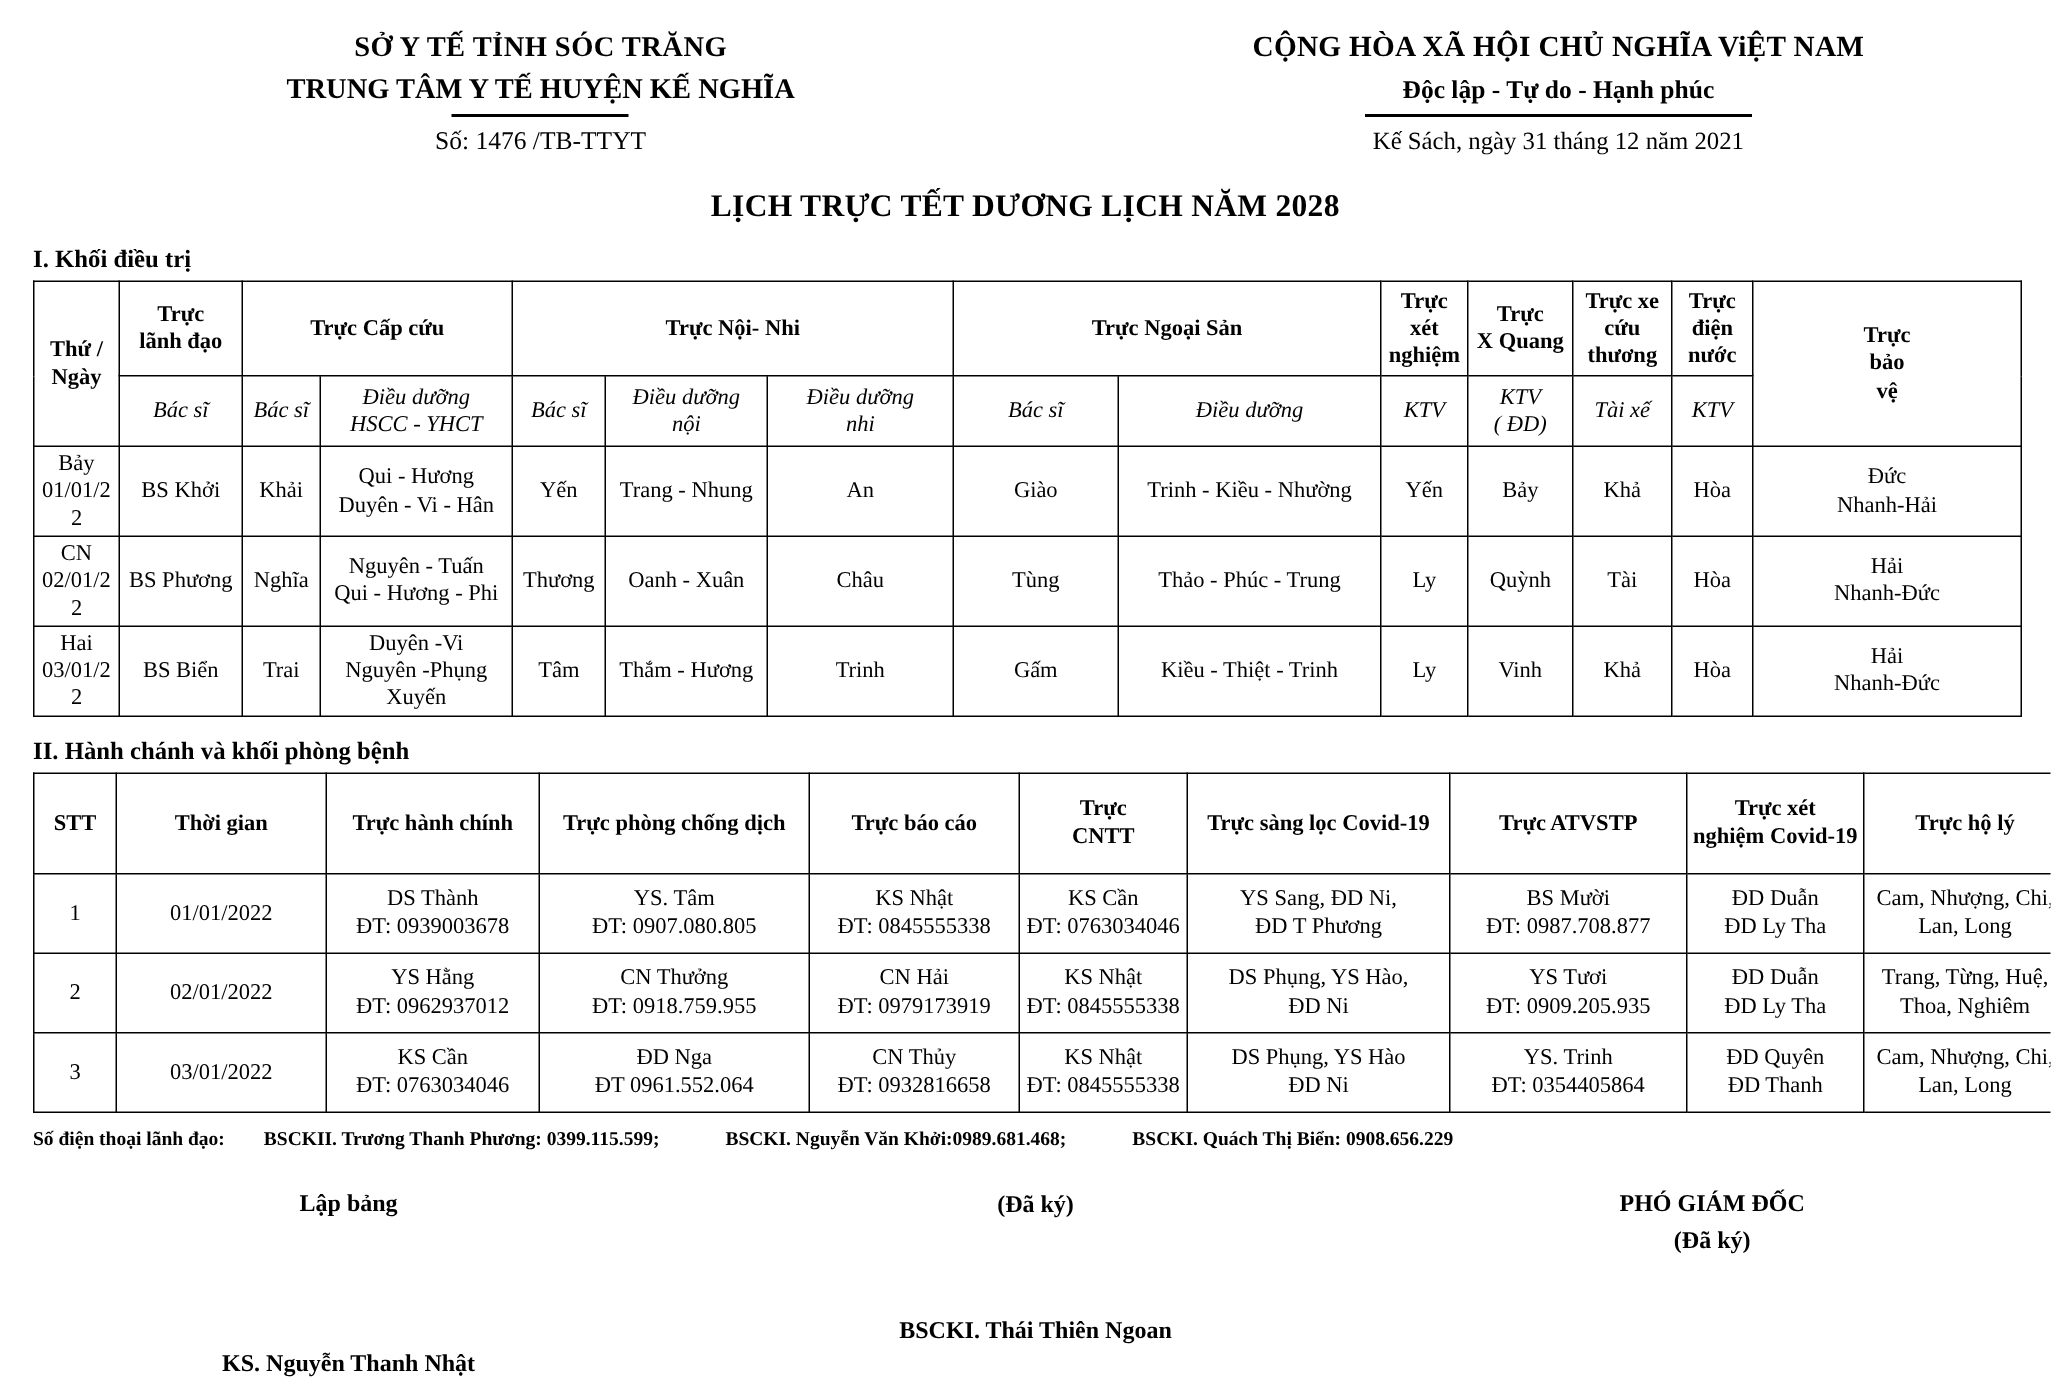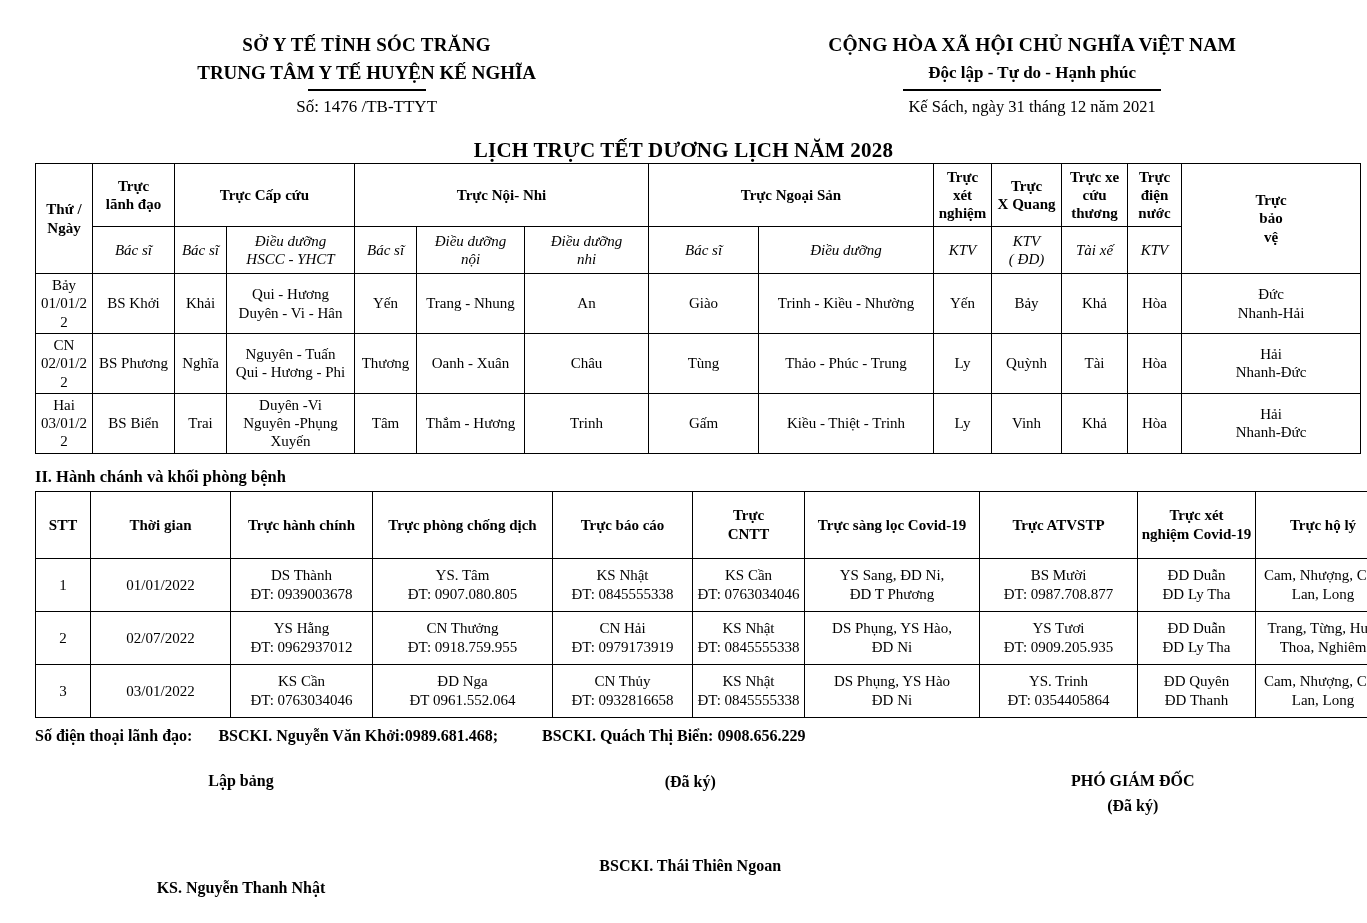--- a/index.html
+++ b/index.html
@@ -13,21 +13,21 @@
     height: 923px;
     font-family: "Liberation Serif", "DejaVu Serif", serif;
     color: #000000;
     font-size: 15px;
     overflow: hidden;
   }
   .page {
     position: relative;
     width: 1367px;
     height: 923px;
-    padding: 13px;
+    padding: 0;
     box-sizing: border-box;
   }
 
   
   .doc-header {
     display: flex;
     padding: 18px 0 0 0;
   }
   .hdr-left {
     width: 52%;
@@ -161,21 +161,21 @@
     font-size: 15px;
   }
   .t2 td.cell {
     height: 38px;
     font-size: 15px;
   }
 
   
   .leader-phones {
     margin: 9px 0 0 22px;
-    font-size: 16px;
+    font-size: 13px;
     font-weight: bold;
     display: flex;
     align-items: baseline;
   }
   .leader-phones .lp-label { margin-right: 26px; }
   .leader-phones .lp-item { margin-right: 44px; white-space: nowrap; }
   .leader-phones .lp-item:last-child { margin-right: 0; }
 
   
   .sign-row {
@@ -221,20 +221,21 @@
     </div>
   </div>
 
   <div class="subhdr">
     <div class="subhdr-left">Số:  1476  /TB-TTYT</div>
     <div class="subhdr-right">Kế Sách, ngày 31  tháng 12 năm 2021</div>
   </div>
 
   <div class="doc-title">LỊCH TRỰC TẾT DƯƠNG LỊCH NĂM 2028</div>
 
+  <div class="section-heading">I. Khối điều trị</div>
 
   <table class="grid t1">
     <colgroup>
       <col style="width:57px">
       <col style="width:82px">
       <col style="width:52px">
       <col style="width:128px">
       <col style="width:62px">
       <col style="width:108px">
       <col style="width:124px">
@@ -398,21 +399,21 @@
 ĐD T Phương</td>
         <td class="cell" style="white-space:pre-line">BS Mười
 ĐT: 0987.708.877</td>
         <td class="cell" style="white-space:pre-line">ĐD Duẫn
 ĐD Ly Tha</td>
         <td class="cell" style="white-space:pre-line">Cam, Nhượng, Chi,
 Lan, Long</td>
       </tr>
       <tr>
         <td class="cell">2</td>
-        <td class="cell">02/07/2022</td>
+        <td class="cell">02/01/2022</td>
         <td class="cell" style="white-space:pre-line">YS Hằng
 ĐT: 0962937012</td>
         <td class="cell" style="white-space:pre-line">CN Thưởng
 ĐT: 0918.759.955</td>
         <td class="cell" style="white-space:pre-line">CN Hải
 ĐT: 0979173919</td>
         <td class="cell" style="white-space:pre-line">KS Nhật
 ĐT: 0845555338</td>
         <td class="cell" style="white-space:pre-line">DS Phụng,  YS Hào,
 ĐD Ni</td>
@@ -441,20 +442,21 @@
         <td class="cell" style="white-space:pre-line">ĐD Quyên
 ĐD Thanh</td>
         <td class="cell" style="white-space:pre-line">Cam, Nhượng, Chi,
 Lan, Long</td>
       </tr>
     </tbody>
   </table>
 
   <div class="leader-phones">
     <span class="lp-label">Số điện thoại lãnh đạo:</span>
+    <span class="lp-item">BSCKII. Trương Thanh Phương: 0399.115.599;</span>
     <span class="lp-item">BSCKI. Nguyễn Văn Khởi:0989.681.468;</span>
     <span class="lp-item">BSCKI. Quách Thị Biển: 0908.656.229</span>
   </div>
 
   <div class="sign-row">
     <div class="sign-col c1">
       <div class="sign-title">Lập bảng</div>
       <div class="sign-gap-1"></div>
       <div class="sign-name">KS. Nguyễn Thanh Nhật</div>
     </div>

